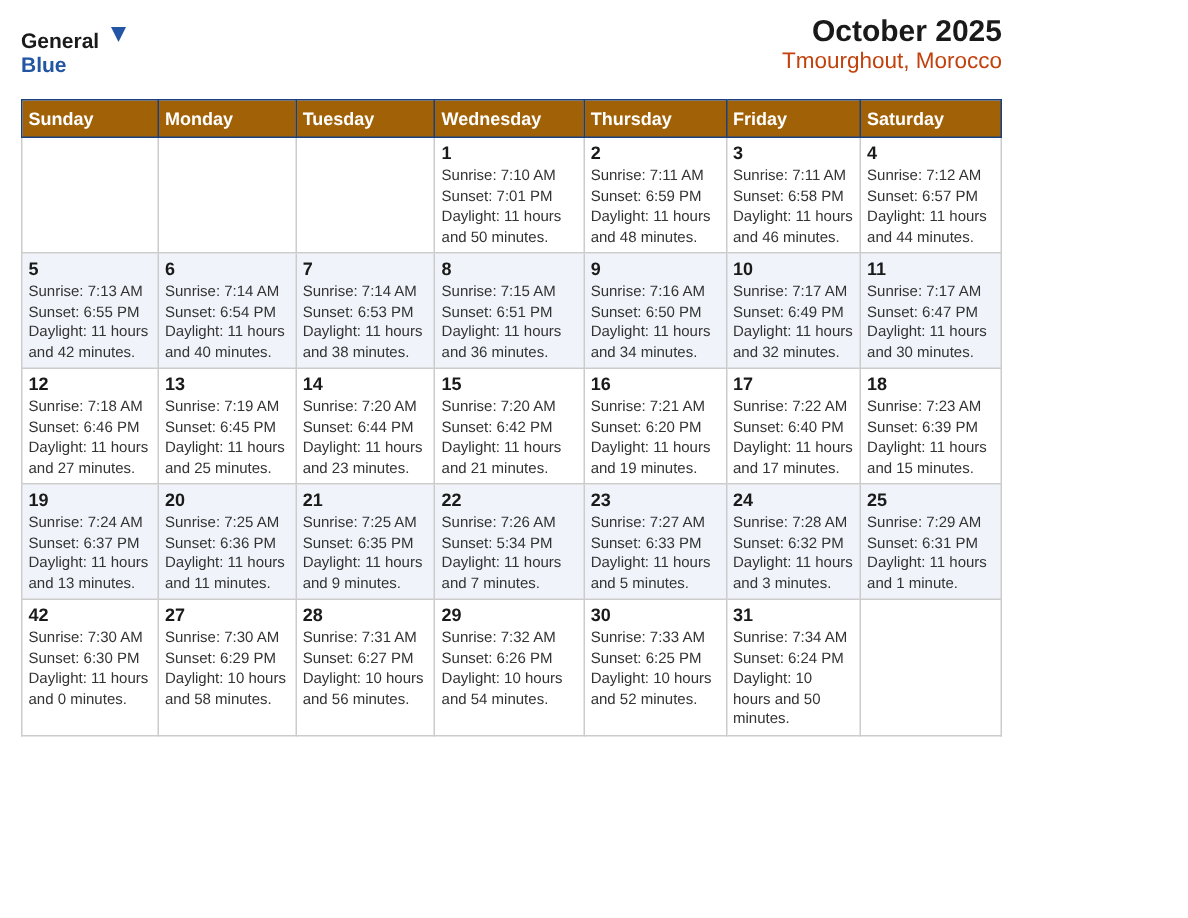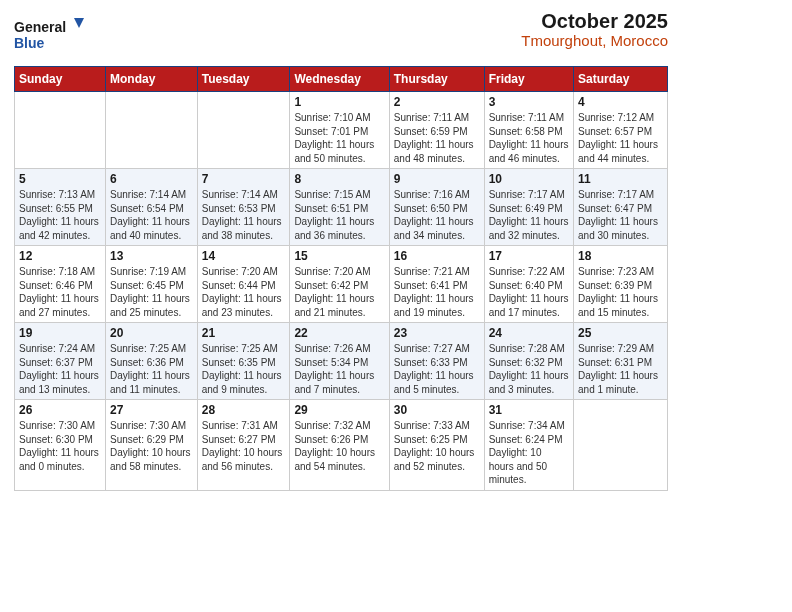--- a/index.html
+++ b/index.html
@@ -69,21 +69,21 @@
       margin-bottom: 2px;
     }
     .day-info {
       font-size: 10px;
       color: #333;
       line-height: 1.35;
     }
     .empty { background: #f9f9f9; }
     tr:nth-child(even) td { background: #f0f4fa; }
     tr:nth-child(odd) td { background: #fff; }
-    .calendar thead tr th { background: #b91c1c; }
+    .calendar thead tr th { background: #a16207; }
   </style>
 </head>
 <body>
 
 <div class="page">
   <div class="header">
     <div class="logo">
   <svg width="70" height="44" viewBox="0 0 70 44">
     <text x="0" y="18" font-size="14" font-weight="bold" font-family="Arial" fill="#1a1a1a">General</text>
     <text x="0" y="34" font-size="14" font-weight="bold" font-family="Arial" fill="#2255a4">Blue</text>
@@ -203,21 +203,21 @@
           </td>
           <td>
             <div class="day-num">15</div>
             <div class="day-info">Sunrise: 7:20 AM
 Sunset: 6:42 PM
 Daylight: 11 hours and 21 minutes.</div>
           </td>
           <td>
             <div class="day-num">16</div>
             <div class="day-info">Sunrise: 7:21 AM
-Sunset: 6:41 PM
+Sunset: 6:20 PM
 Daylight: 11 hours and 19 minutes.</div>
           </td>
           <td>
             <div class="day-num">17</div>
             <div class="day-info">Sunrise: 7:22 AM
 Sunset: 6:40 PM
 Daylight: 11 hours and 17 minutes.</div>
           </td>
           <td>
             <div class="day-num">18</div>
@@ -265,21 +265,21 @@
           </td>
           <td>
             <div class="day-num">25</div>
             <div class="day-info">Sunrise: 7:29 AM
 Sunset: 6:31 PM
 Daylight: 11 hours and 1 minute.</div>
           </td>
         </tr>
         <tr>
           <td>
-            <div class="day-num">26</div>
+            <div class="day-num">42</div>
             <div class="day-info">Sunrise: 7:30 AM
 Sunset: 6:30 PM
 Daylight: 11 hours and 0 minutes.</div>
           </td>
           <td>
             <div class="day-num">27</div>
             <div class="day-info">Sunrise: 7:30 AM
 Sunset: 6:29 PM
 Daylight: 10 hours and 58 minutes.</div>
           </td>

